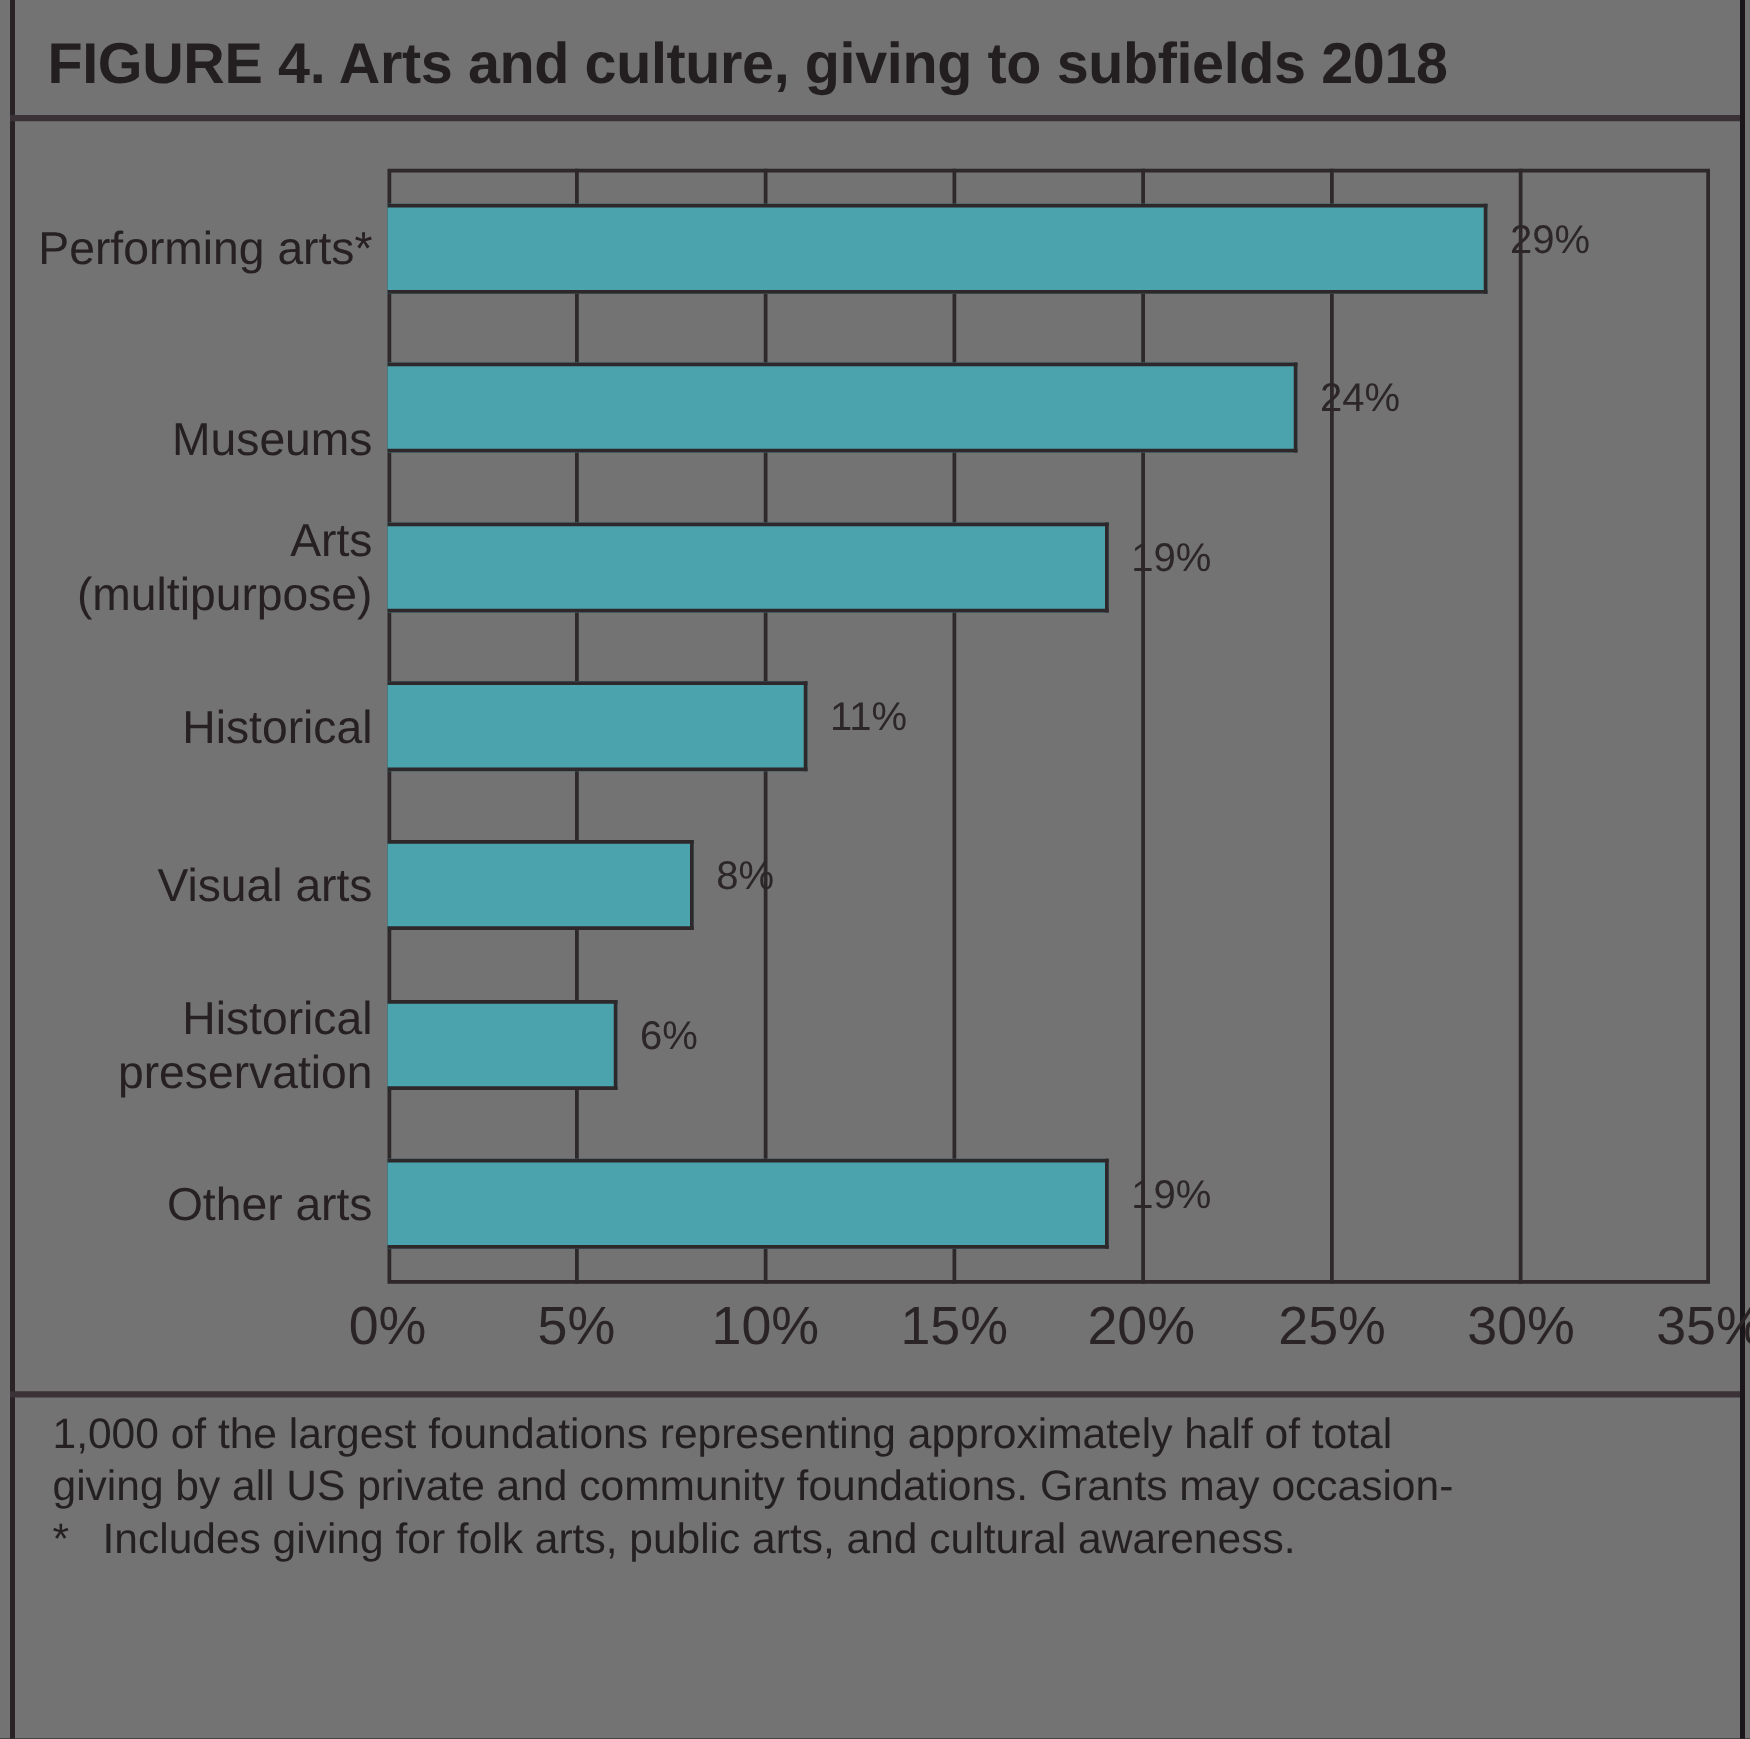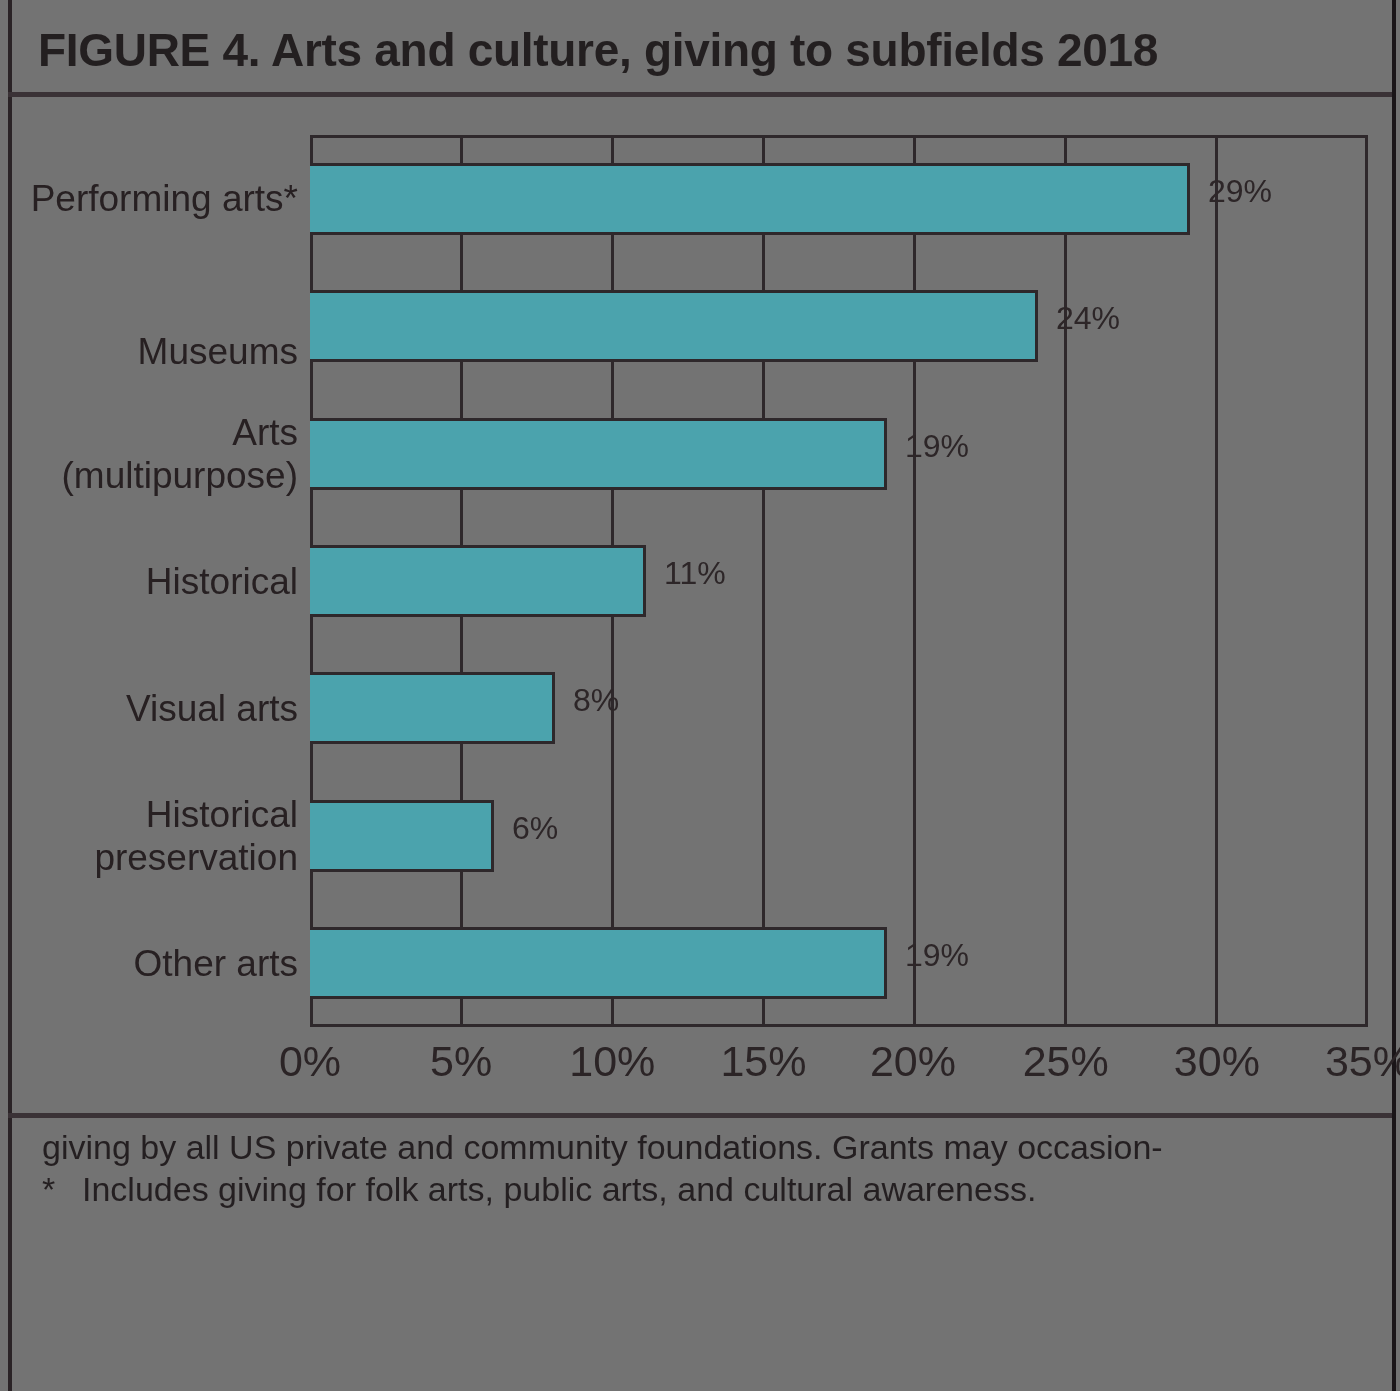--- a/index.html
+++ b/index.html
@@ -238,17 +238,18 @@
         <div class="xtick" style="left: 913px;">20%</div>
         <div class="xtick" style="left: 1065.71px;">25%</div>
         <div class="xtick" style="left: 1216.86px;">30%</div>
         <div class="xtick" style="left: 1368px;">35%</div>
       </div>
   </div>
 
   <div class="rule-above-source"></div>
 
   <div class="source" id="source-note">
+      <div class="source-line">1,000 of the largest foundations representing approximately half of total</div>
       <div class="source-line">giving by all US private and community foundations. Grants may occasion-</div>
       <div class="footnote-line"><span class="footnote-star">*</span><span>Includes giving for folk arts, public arts, and cultural awareness.</span></div>
     </div>
 
 </div>
 
 </body></html>

